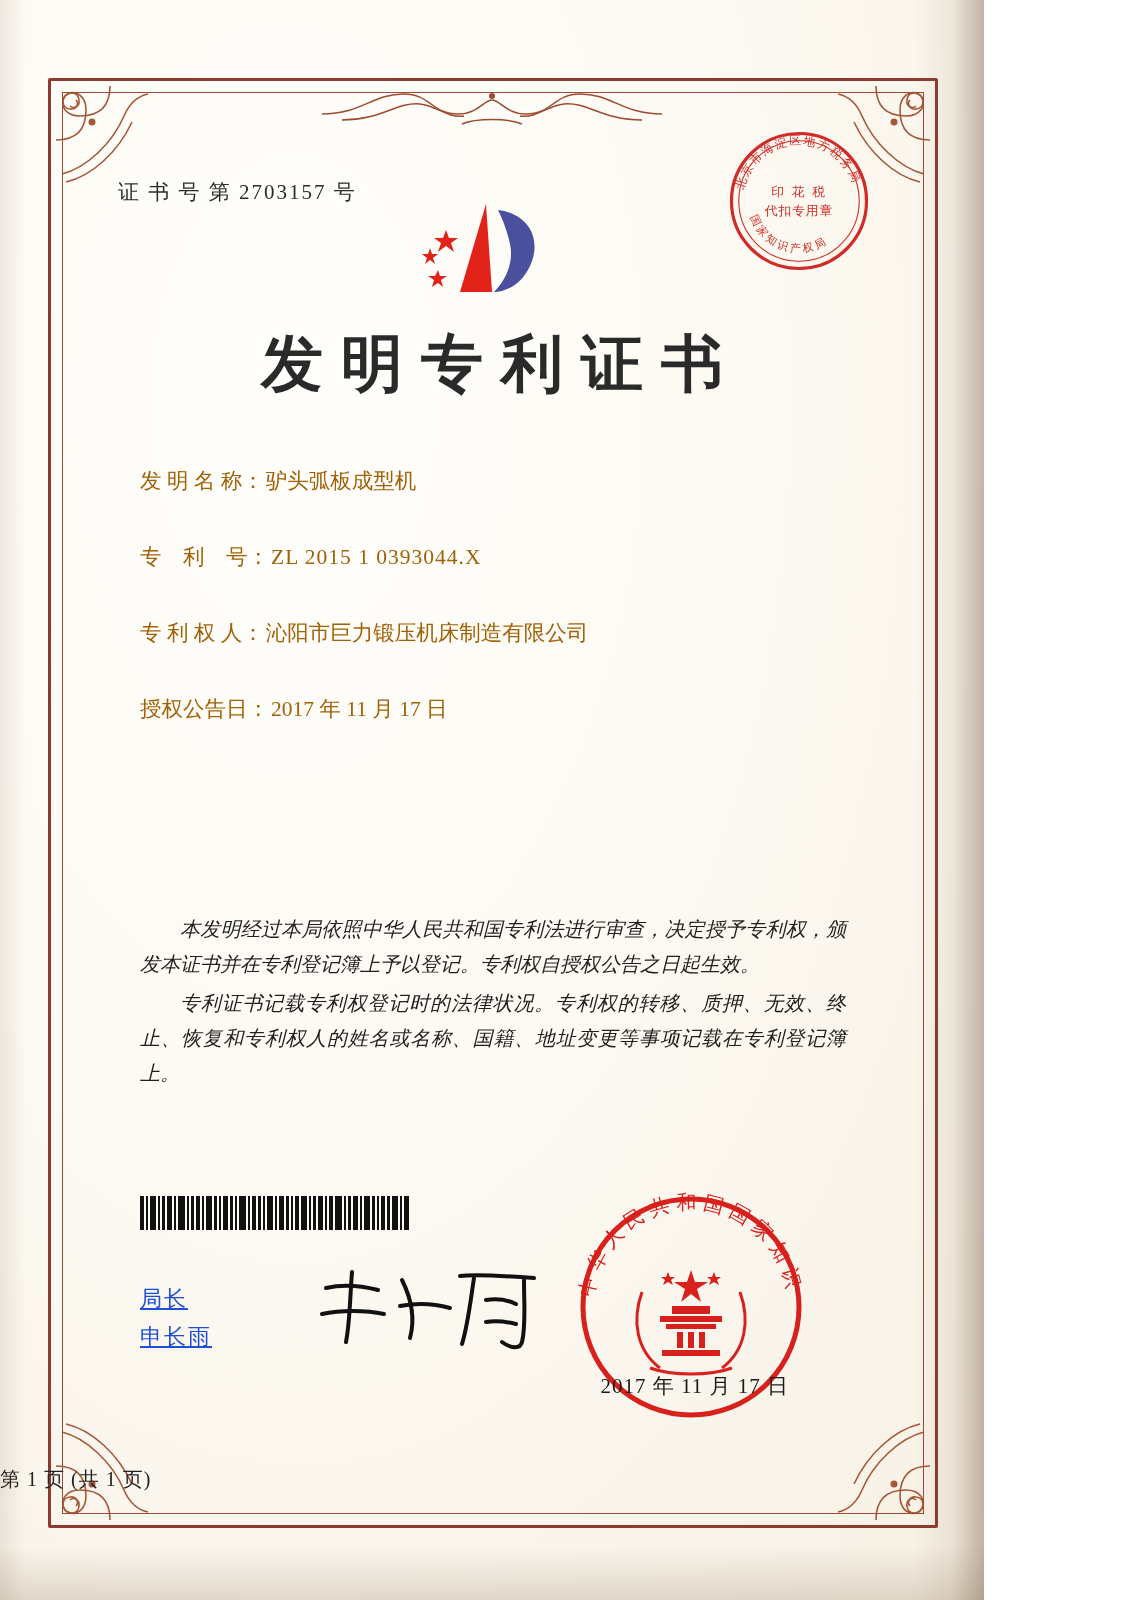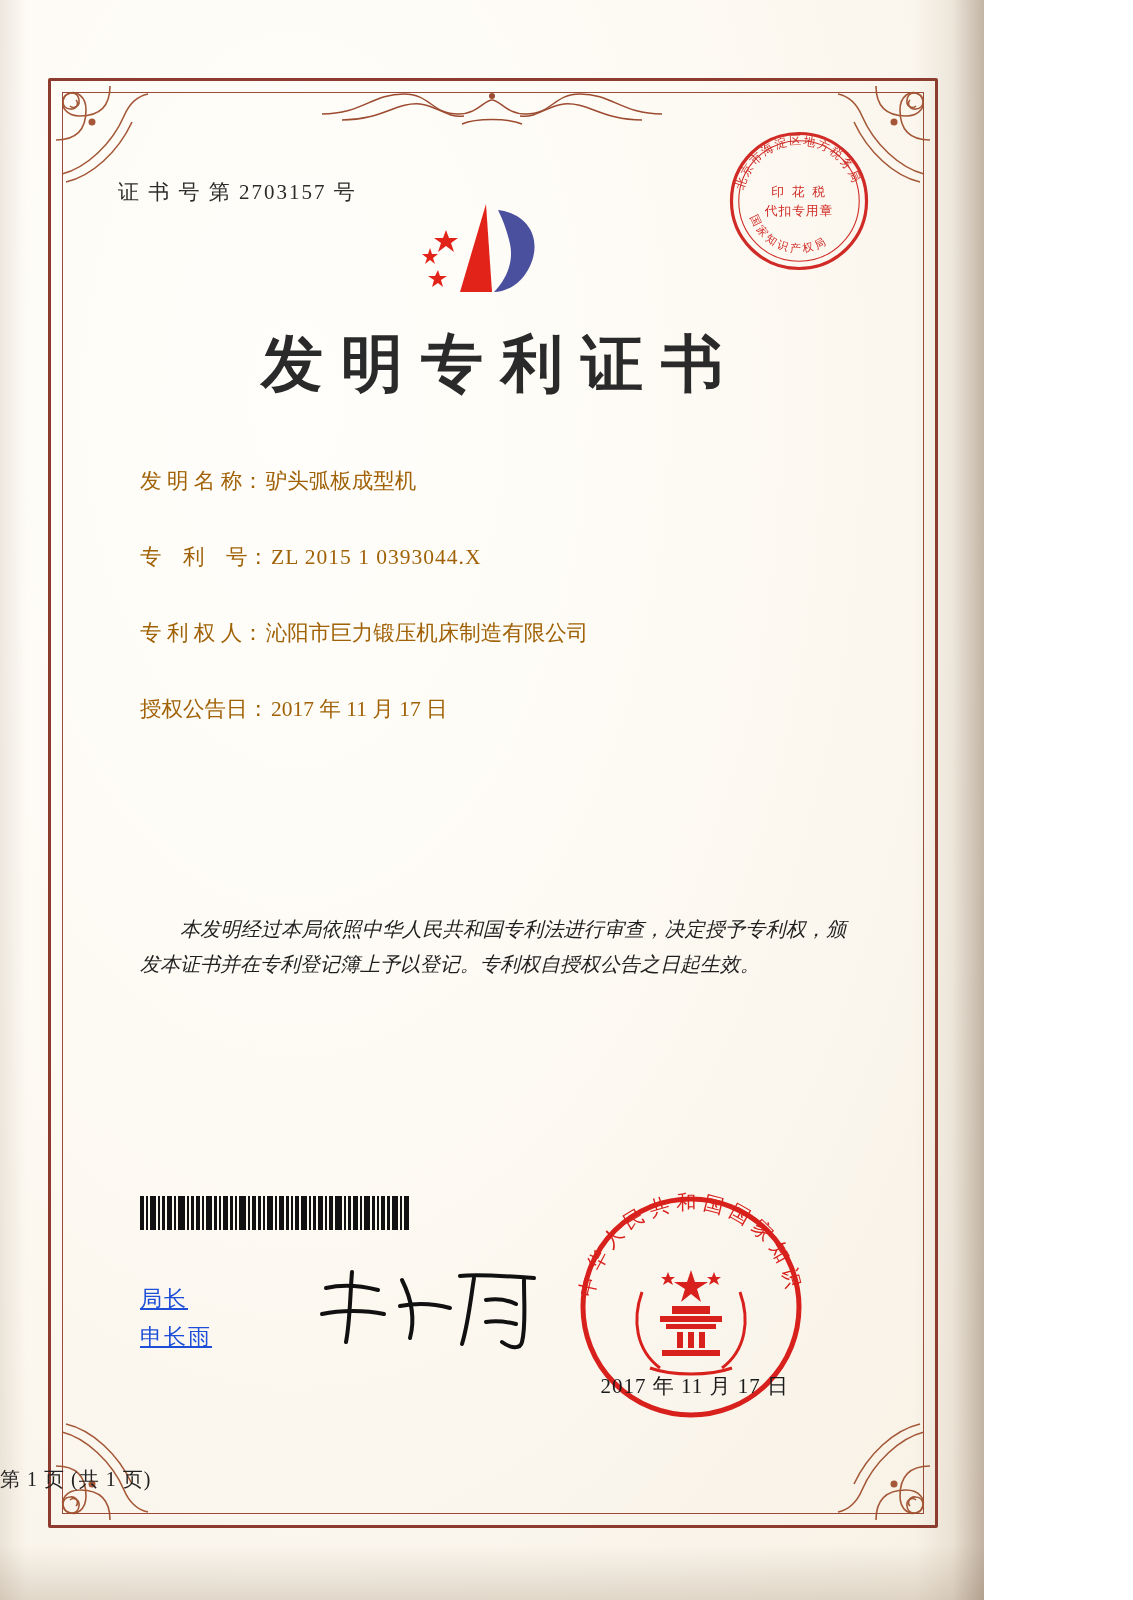--- a/index.html
+++ b/index.html
@@ -340,20 +340,21 @@
       <span class="value">沁阳市巨力锻压机床制造有限公司</span>
     </div>
     <div class="field">
       <span class="label">授权公告日：</span>
       <span class="value">2017 年 11 月 17 日</span>
     </div>
   </div>
 
   <div class="body-text">
     <p>本发明经过本局依照中华人民共和国专利法进行审查，决定授予专利权，颁发本证书并在专利登记簿上予以登记。专利权自授权公告之日起生效。</p>
+    <p>专利证书记载专利权登记时的法律状况。专利权的转移、质押、无效、终止、恢复和专利权人的姓名或名称、国籍、地址变更等事项记载在专利登记簿上。</p>
   </div>
 
   <div class="barcode">
     <i style="width:4px"></i>
       <i style="width:2px"></i>
       <i style="width:6px"></i>
       <i style="width:2px"></i>
     <i style="width:3px"></i>
       <i style="width:5px"></i>
       <i style="width:2px"></i>

